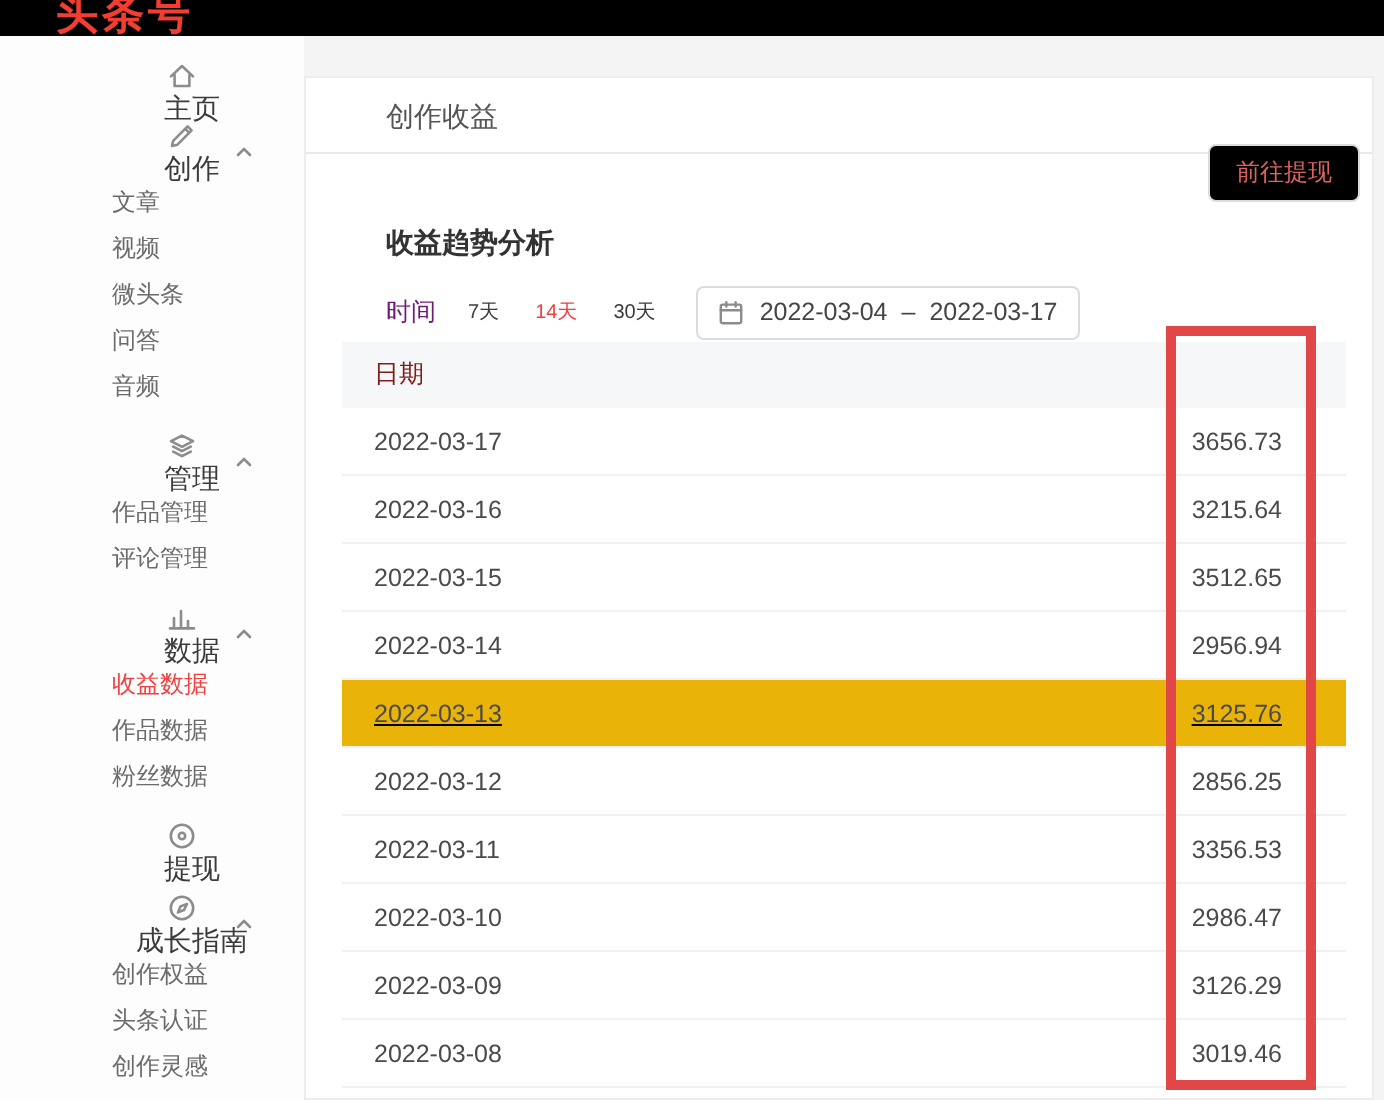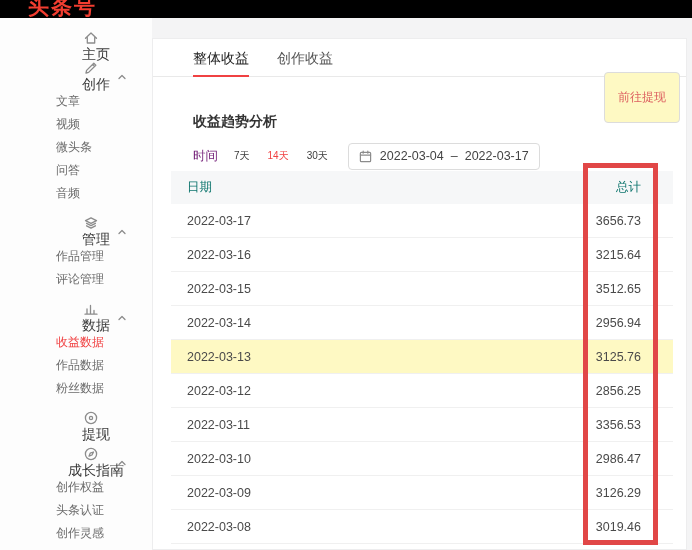--- a/index.html
+++ b/index.html
@@ -21,39 +21,39 @@
   .side-sub.active { color:#f04142; }
   .gap10 { height:10px; } .gap6 { height:6px; } .gap12 { height:12px; }
   svg.ic { stroke:#8c8c8c; fill:none; stroke-width:1.3; stroke-linecap:round; stroke-linejoin:round; }
 
   
   .card { position:absolute; left:152px; top:38px; width:535px; height:512px; background:#ffffff; border:1px solid #ededee; }
   .tabbar { position:absolute; left:0; top:0; width:100%; height:38px; border-bottom:1px solid #e9e9e9; display:flex; align-items:center; padding-left:40px; }
   .tab { font-size:14px; color:#555; margin-right:28px; height:38px; line-height:38px; position:relative; cursor:pointer; }
   .tab.active { color:#222; }
   .tab.active::after { content:""; position:absolute; left:0; right:0; bottom:0; height:2px; background:#f04142; }
-  .withdraw-btn { position:absolute; top:33px; right:6px; padding:16px 13px; font-size:12px; color:#dd6161; background:#fef9c3; border:1px solid #dcdcdc; border-radius:4px; cursor:pointer; }
+  .withdraw-btn { position:absolute; top:33px; right:6px; padding:5px 13px; font-size:12px; color:#dd6161; background:#000000; border:1px solid #dcdcdc; border-radius:4px; cursor:pointer; }
   .section-title { position:absolute; left:40px; top:74px; font-size:14px; font-weight:bold; color:#333; }
   .filter-row { position:absolute; left:40px; top:103px; display:flex; align-items:center; height:28px; }
   .filter-label { font-size:12.5px; color:#701a75; margin-right:16px; }
   .filter-opt { font-size:10px; color:#3b3b3b; margin-right:18px; cursor:pointer; }
   .filter-opt.selected { color:#f04142; }
   .date-range { display:flex; align-items:center; height:27px; border:1px solid #dcdcdc; border-radius:4px; padding:0 10px; margin-left:2px; background:#fff; cursor:pointer; }
   .date-range .cal { width:13px; height:13px; margin-right:8px; display:inline-flex; }
   .date-range span { font-size:12.5px; color:#444; }
   .date-sep { margin:0 7px; color:#999; }
 
   
   .table { position:absolute; left:18px; top:132px; width:502px; }
   .thead { display:flex; height:33px; align-items:center; background:#f6f7f8; }
   .trow { display:flex; height:34px; align-items:center; border-bottom:1px solid #f0f0f0; background:#fff; }
-  .trow.hl { background:#fef9c3; }
+  .trow.hl { background:#eab308;text-decoration:underline; }
   .c-date { flex:1; padding-left:16px; font-size:12.5px; color:#4a4a4a; }
   .c-total { width:160px; text-align:right; padding-right:32px; font-size:12.5px; color:#4a4a4a; }
-  .thead .c-date, .thead .c-total { color:#0f766e; }
+  .thead .c-date, .thead .c-total { color:#7f1d1d; }
 
   
   .annotation { position:absolute; left:583px; top:163px; width:75px; height:382px; border:5px solid #e14747; z-index:20; pointer-events:none; }
 </style>
 </head>
 <body>
 
 <div class="screen">
 
   <div class="topbar">
@@ -145,21 +145,20 @@
           </svg></span>
     </div>
     <div class="side-sub">创作权益</div>
     <div class="side-sub">头条认证</div>
     <div class="side-sub">创作灵感</div>
     <div class="side-sub">创作训练营</div>
   </div>
 
   <div class="card">
     <div class="tabbar">
-      <div class="tab active">整体收益</div>
       <div class="tab">创作收益</div>
     </div>
 
     <button class="withdraw-btn">前往提现</button>
 
     <div class="section-title">收益趋势分析</div>
 
     <div class="filter-row">
       <span class="filter-label">时间</span>
       <span class="filter-opt">7天</span>
@@ -174,21 +173,20 @@
           </span>
         <span>2022-03-04</span>
         <span class="date-sep">–</span>
         <span>2022-03-17</span>
       </div>
     </div>
 
     <div class="table">
       <div class="thead">
         <div class="c-date">日期</div>
-        <div class="c-total">总计</div>
       </div>
       <div class="trow">
         <div class="c-date">2022-03-17</div>
         <div class="c-total">3656.73</div>
       </div>
       <div class="trow">
         <div class="c-date">2022-03-16</div>
         <div class="c-total">3215.64</div>
       </div>
       <div class="trow">

